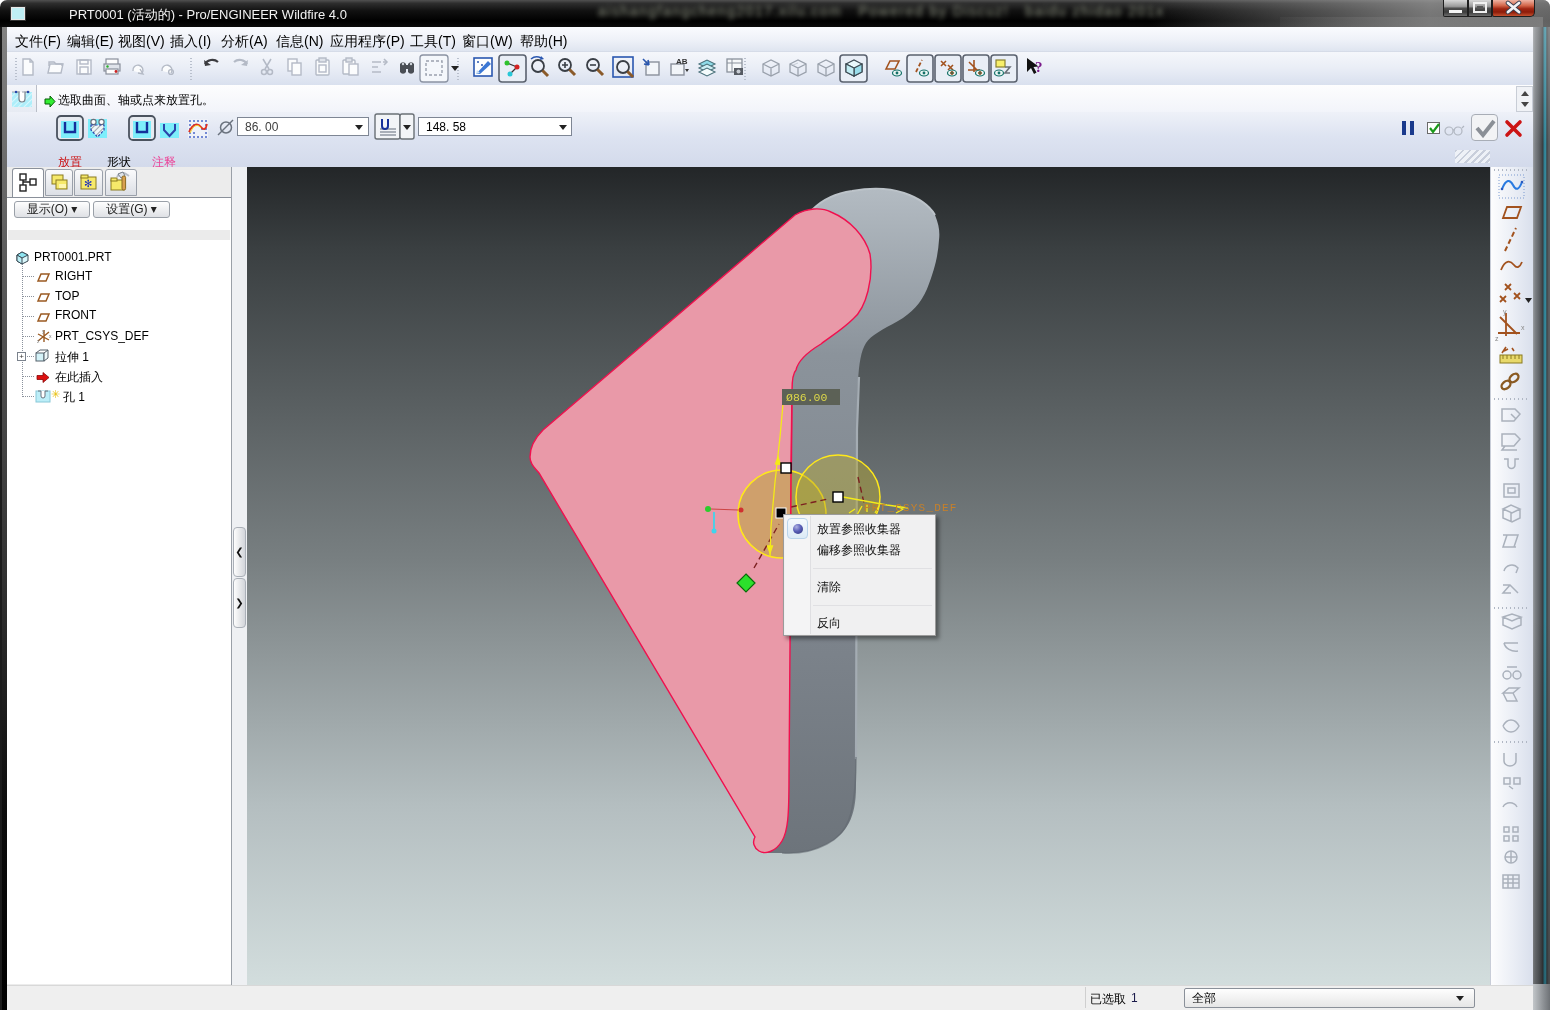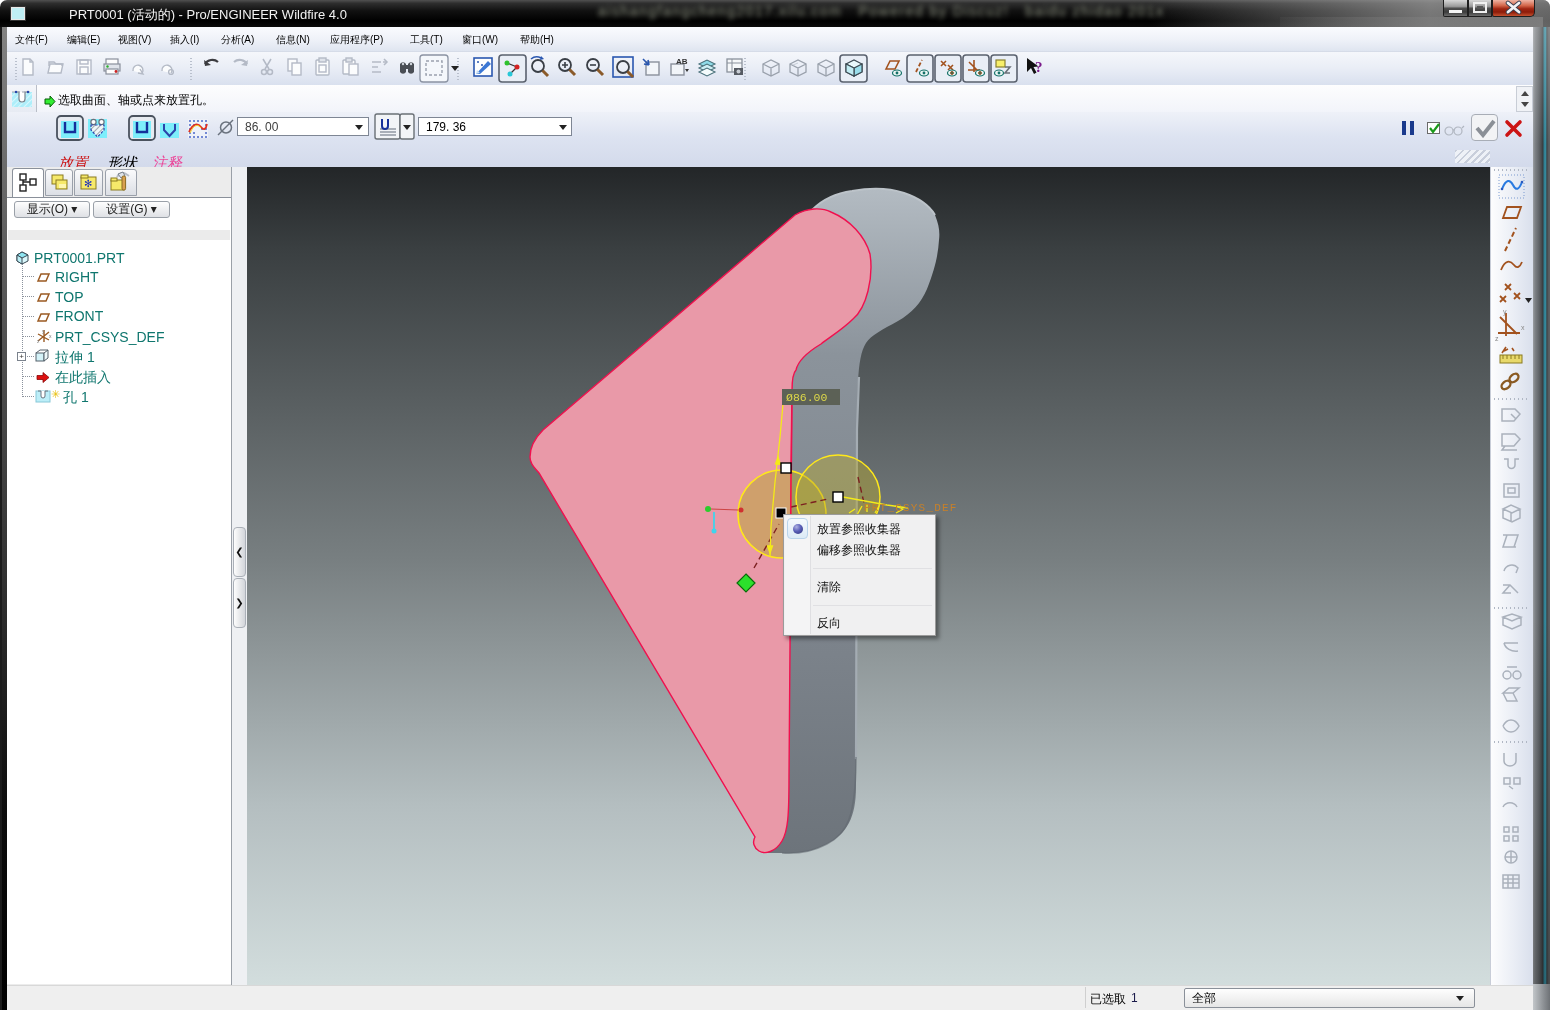--- a/index.html
+++ b/index.html
@@ -23,50 +23,50 @@
  background:linear-gradient(90deg,#9b9fa3 0px,#7e8286 2px,#606468 6px,#43474a 9px,#35393c 10px,#2f7e91 11px,#35899c 12.5px,#3d4144 14px,#55595c 15px,#5e6265 17px);}
 #rightborderdark{left:1533px;top:27px;width:17px;height:983px;background:linear-gradient(180deg,rgba(255,255,255,.25) 0%,rgba(255,255,255,0) 12%,rgba(0,0,0,0) 60%,rgba(0,0,0,.25) 100%);}
 
 .capbtn{top:0;height:17px;border:1px solid #1e1e1e;border-top:none;}
 #btnmin{left:1443px;width:25px;background:linear-gradient(180deg,#d7d7d7 0%,#9b9b9b 40%,#4e4e4e 52%,#3c3c3c 75%,#6c6c6c 100%);border-radius:0 0 0 2px;}
 #btnmax{left:1468px;width:24px;background:linear-gradient(180deg,#d7d7d7 0%,#9b9b9b 40%,#4e4e4e 52%,#3c3c3c 75%,#6c6c6c 100%);}
 #btnclose{left:1492px;width:43px;background:linear-gradient(180deg,#efb4a4 0%,#d3664a 35%,#a02612 55%,#8c1b09 75%,#c4502e 100%);border-radius:0 0 5px 2px;}
 
 #menubar{left:7px;top:27px;width:1526px;height:25px;
  background:linear-gradient(180deg,#fafbfe 0%,#eef1f8 55%,#dfe5f0 100%);border-bottom:1px solid #d6dce8;}
-.menuitem{top:33px;font-size:10px;color:#000;white-space:nowrap;}
+.menuitem{top:33px;font-size:14px;color:#000;white-space:nowrap;}
 
 #toolbar{left:7px;top:52px;width:1526px;height:33px;
  background:linear-gradient(180deg,#f5f7fb 0%,#e9edf6 50%,#d9e0ee 100%);}
 
 #msgrow{left:7px;top:85px;width:1526px;height:27px;
  background:linear-gradient(180deg,#fdfdfe 0%,#f2f4fa 100%);}
 #msgicon{left:7px;top:85px;width:30px;height:27px;background:linear-gradient(180deg,#f4f6fa,#e7ebf3);border-right:1px solid #b9bec8;}
 
 #dash{left:7px;top:112px;width:1526px;height:55px;
  background:linear-gradient(180deg,#eef1f8 0%,#dde3f1 45%,#d3daeb 100%);}
-.dashtab{top:154px;font-size:15px;color:#000;font-style:italic;}
+.dashtab{top:154px;font-size:12px;color:#000;}
 .combo{background:#fff;border:1px solid #7e8694;height:21px;font-size:12px;color:#000;}
 .comboarrow{width:0;height:0;border-left:4px solid transparent;border-right:4px solid transparent;border-top:5px solid #222;}
 
 #treepanel{left:7px;top:167px;width:224px;height:818px;background:#ececec;}
 #sash{left:231px;top:167px;width:16px;height:818px;background:#eef0f3;border-left:1px solid #9aa0a8;}
 #graphics{left:247px;top:167px;width:1243px;height:818px;
  background:linear-gradient(180deg,#232628 0%,#3a3f41 10%,#787f81 48%,#b4bec0 78%,#d2dddd 100%);}
 #righttb{left:1490px;top:167px;width:43px;height:818px;
  background:linear-gradient(90deg,#fdfdfe 0%,#e8ecf4 60%,#d9dfec 100%);border-left:1px solid #c8cdd8;}
 #statusbar{left:7px;top:985px;width:1526px;height:25px;background:#efefef;border-top:1px solid #d8d8d8;}
 
 #ctxmenu{left:783px;top:514px;width:153px;height:122px;background:#f0f0f1;
  border:1px solid #9b9b9b;box-shadow:3px 3px 4px rgba(0,0,0,.4);}
 #ctxgutter{left:1px;top:1px;width:26px;height:118px;background:#f4f4f5;border-right:1px solid #dfdfe2;}
 .ctxitem{left:33px;font-size:12px;color:#111;}
 .ctxsep{left:29px;width:119px;height:1px;background:#e0e0e3;}
 
-.treerow{font-size:14px;color:#0f766e;white-space:nowrap;}
+.treerow{font-size:12px;color:#000000;white-space:nowrap;}
 </style>
 </head>
 <body>
 <div id="page">
 
   <div class="abs" id="titlebar">
     <div class="abs" id="titlegloss"></div>
     <div class="abs" id="watermark">aishangfangcheng2017.xilu.com &nbsp; Powered by Discuz! &nbsp; baidu zhidao 201x</div>
     <div class="abs" id="titleunder"></div>
     <div class="abs" id="titleicon"></div>
@@ -403,21 +403,21 @@
         </g>
     <path d="M382 7 v7 a3 3 0 0 0 6 0 M388 14 v-7" fill="none" stroke="#15309a" stroke-width="2"></path>
     <rect x="400" y="2" width="14" height="25" rx="2" fill="#f2f4f7" stroke="#6a7076" stroke-width="1.4"></rect>
     <path d="M403 13 l8 0 l-4 5 z" fill="#222"></path>
   </svg>
   </div>
   <div class="abs combo" style="left:237px;top:117px;width:132px;height:19px;"></div>
   <div class="abs" style="left:245px;top:120px;font-size:12px;color:#404040;">86. 00</div>
   <div class="abs comboarrow" style="left:355px;top:125px;"></div>
   <div class="abs combo" style="left:418px;top:117px;width:154px;height:19px;"></div>
-  <div class="abs" style="left:426px;top:120px;font-size:12px;color:#000;">179. 36</div>
+  <div class="abs" style="left:426px;top:120px;font-size:12px;color:#000;">148. 58</div>
   <div class="abs comboarrow" style="left:559px;top:125px;"></div>
 
   <div class="abs" style="left:1402px;top:121px;width:12px;height:14px;border-left:4.5px solid #1a3a8c;border-right:4.5px solid #1a3a8c;"></div>
   <div class="abs" style="left:1427px;top:122px;width:13px;height:12px;background:#fff;border:1px solid #6a6a6a;"></div>
   <div class="abs" style="left:1428px;top:121px;"><svg width="13" height="13">
         <path d="M2 6 l3 4 l6 -8" fill="none" stroke="#1a9a1a" stroke-width="2.2"></path>
       </svg></div>
   <div class="abs" style="left:1444px;top:123px;"><svg width="22" height="12">
         <g fill="none" stroke="#b0b6c0" stroke-width="1.2">
           <circle cx="5" cy="6" r="4"></circle>

